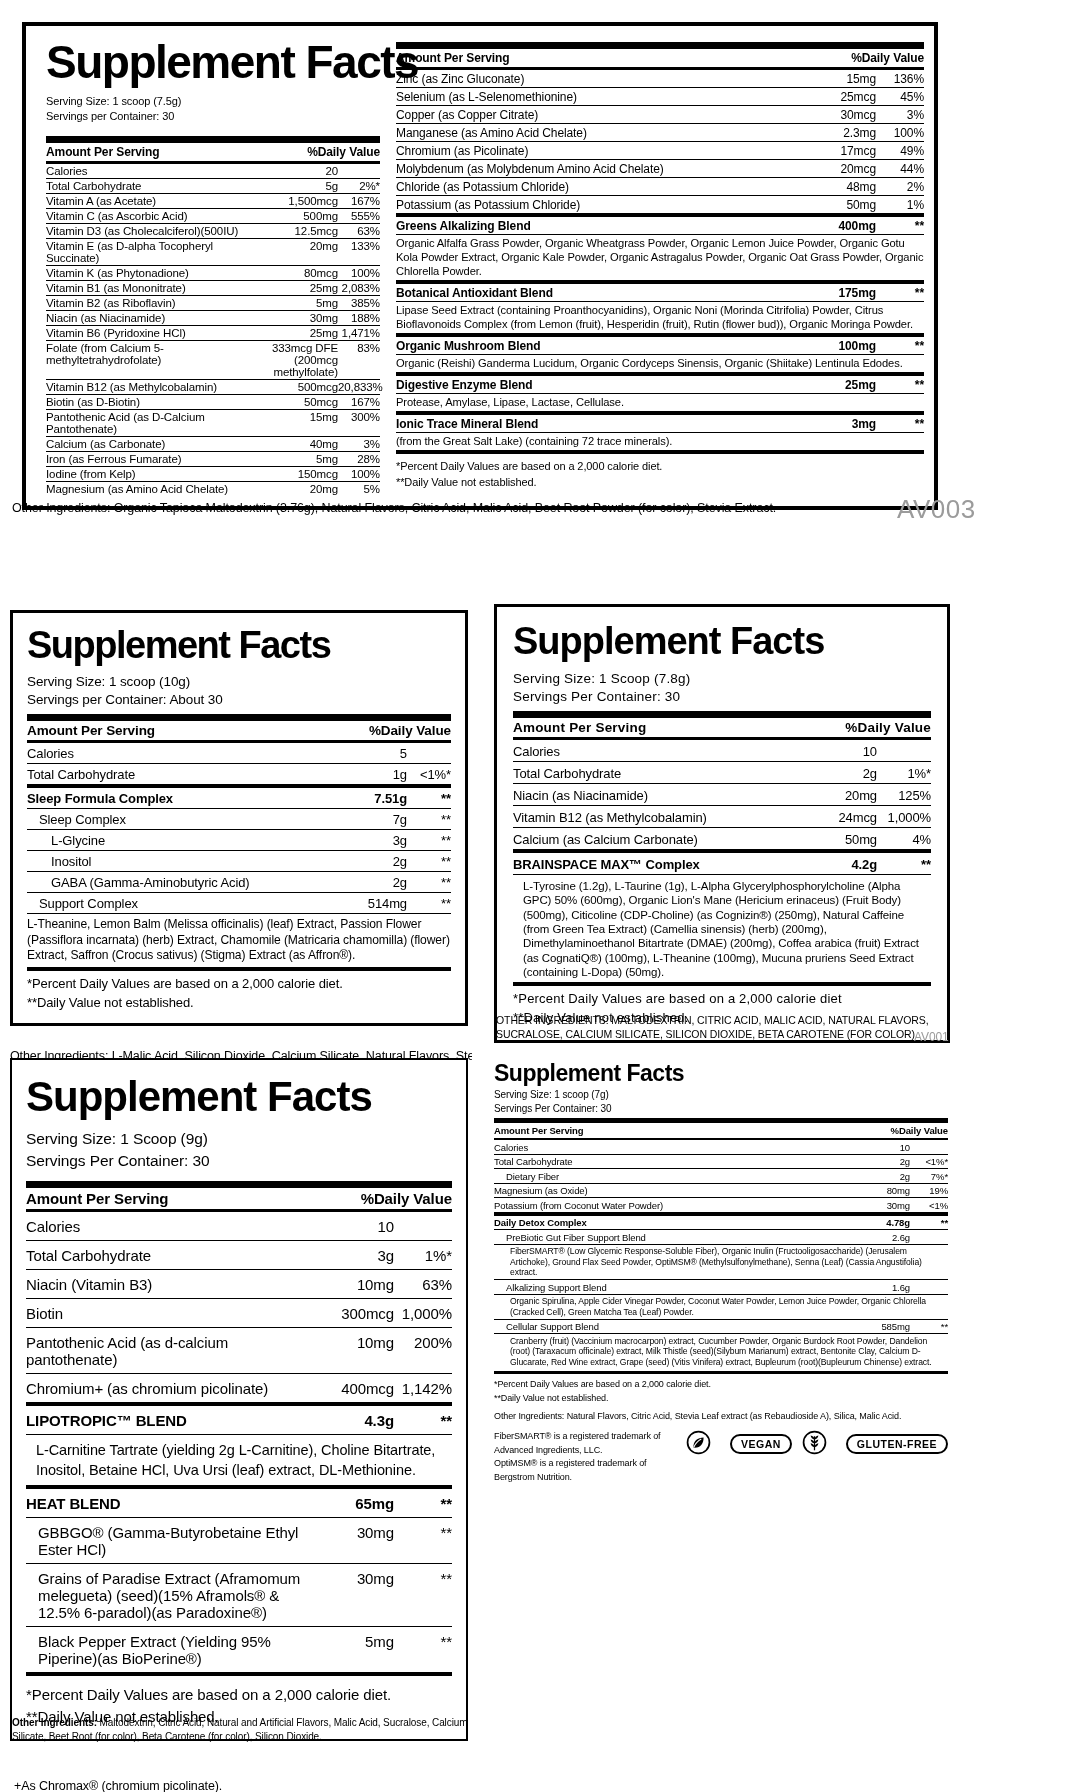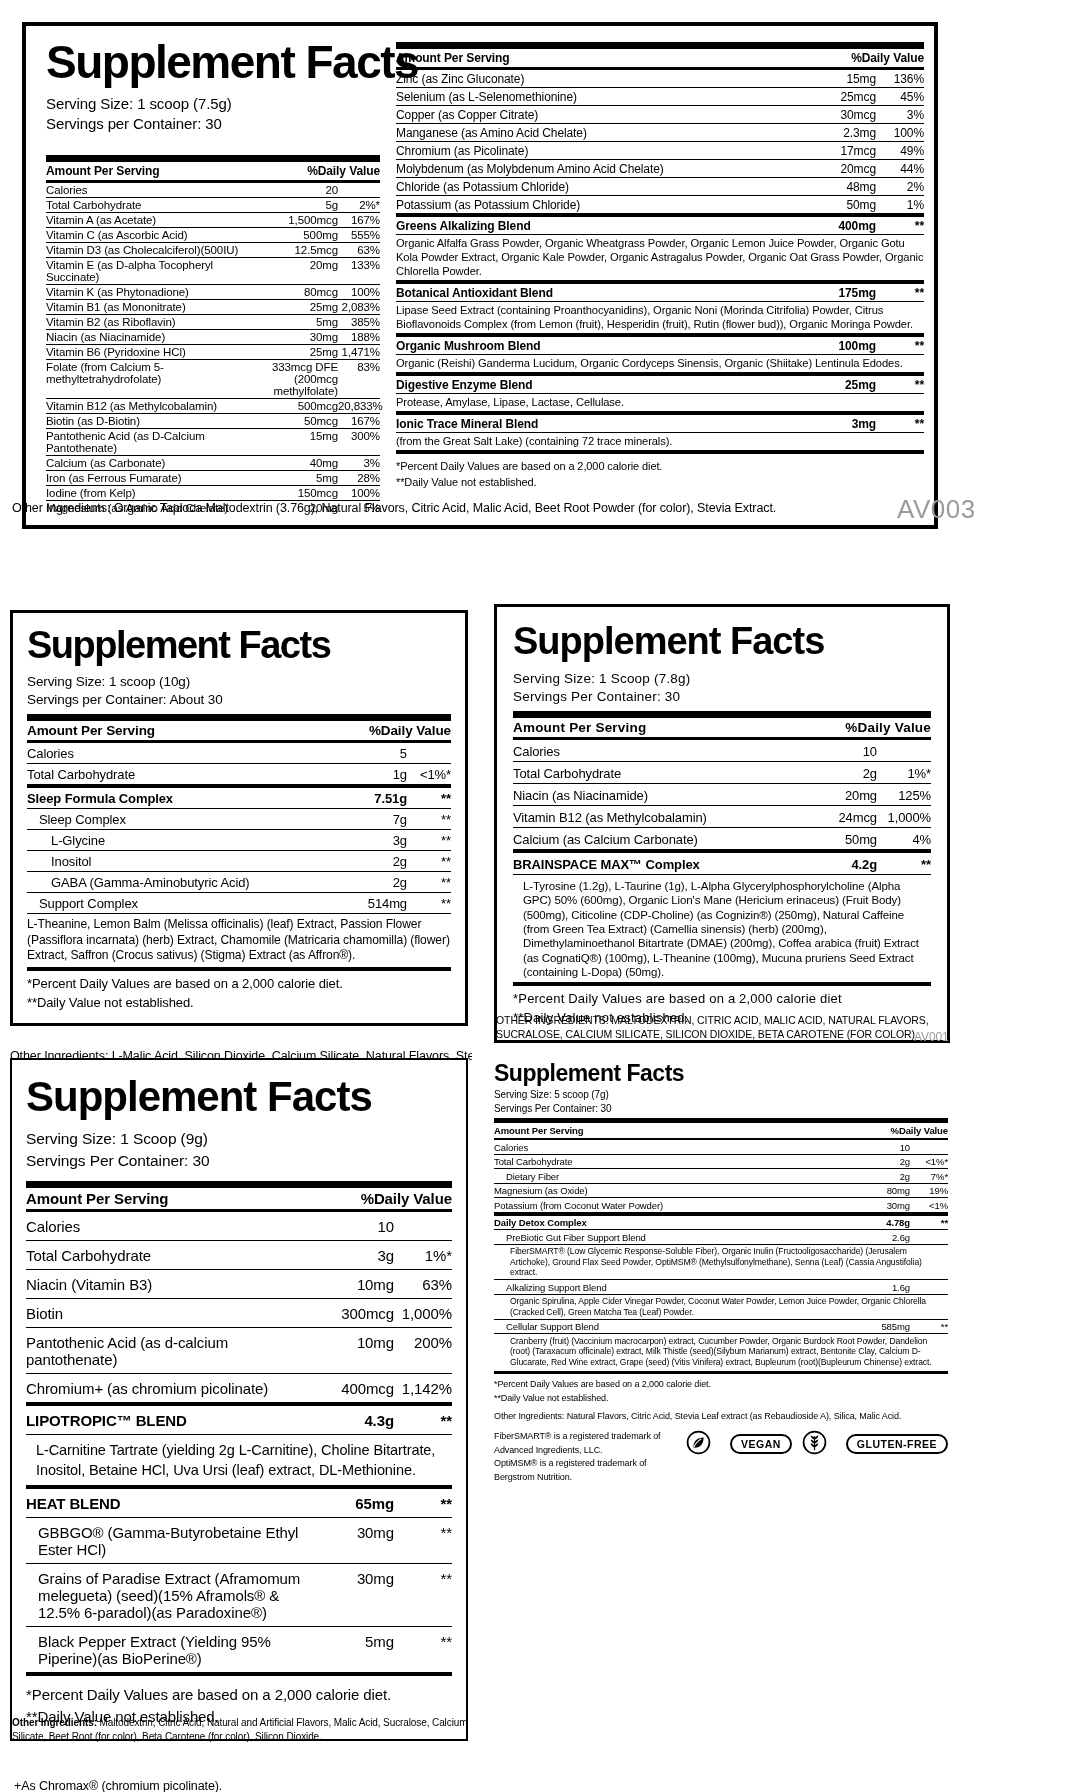--- a/index.html
+++ b/index.html
@@ -20,21 +20,21 @@
   .row.i2 .lbl{padding-left:24px;}
   .row.desc{display:block;padding-left:12px;font-size:.93em;line-height:1.25;}
   .fns{border-top:4px solid #000;padding-top:4px;}
   .fn{padding:1px 0;line-height:1.3;}
 
   
   .pA{left:22px;top:22px;width:916px;min-height:456px;border:4px solid #000;}
   .pA .title{font-size:46px;margin:13px 0 9px 20px;}
   .pA .cols{display:flex;gap:16px;padding:0 10px 10px 20px;}
   .pA .colL{flex:none;width:334px;font-size:11.5px;}
-  .pA .colL .serving{font-size:15px;margin-bottom:20px;}
+  .pA .colL .serving{font-size:11px;margin-bottom:12px;}
   .pA .colL .thead{font-size:12px;}
   .pA .colL .amt{width:98px;}
   .pA .colL .dv{width:42px;}
   .pA .colR{flex:1;font-size:12px;margin-top:-52px;}
   .pA .colR .thead{margin-top:0;}
   .pA .colR .amt{width:80px;}
   .pA .colR .dv{width:48px;}
   .pA .colR .row{padding:2px 0 1px;}
   .pA .fns{font-size:11px;}
   .other-a{position:absolute;left:12px;top:488px;width:925px;font-size:12.5px;}
@@ -589,21 +589,21 @@
           <div class="fn">**Daily Value not established.</div>
         </div>
     </div>
   </section>
   <p class="other-d"><b>Other Ingredients:</b><span> Maltodextrin, Citric Acid, Natural and Artificial Flavors, Malic Acid, Sucralose, Calcium Silicate, Beet Root (for color), Beta Carotene (for color), Silicon Dioxide.</span></p>
   <p class="chromax">+As Chromax® (chromium picolinate).</p>
 
   <section class="panel pE">
     <h1 class="title">Supplement Facts</h1>
     <div class="serving">
-      <div>Serving Size: 5 scoop (7g)</div>
+      <div>Serving Size: 1 scoop (7g)</div>
       <div>Servings Per Container: 30</div>
     </div>
     <div class="thead">
       <span>Amount Per Serving</span>
       <span>%Daily Value</span>
     </div>
     <div class="rows">
 
         <div class="row">
           <span class="lbl">Calories</span>

